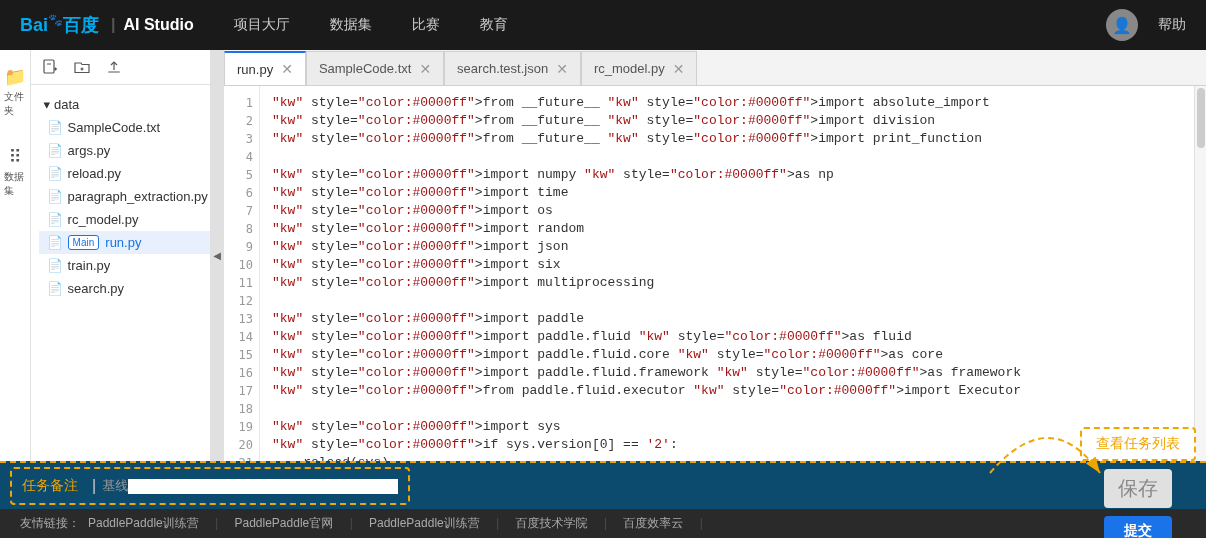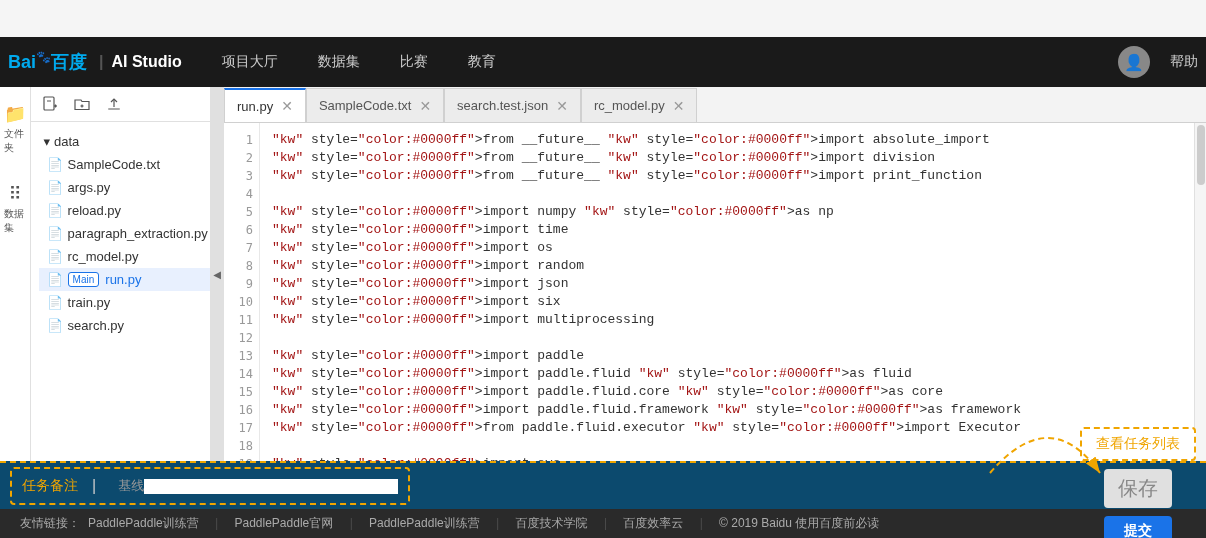--- a/index.html
+++ b/index.html
@@ -4,23 +4,22 @@
   <style>
     * { box-sizing: border-box; margin: 0; padding: 0; }
     body { font-family: 'Microsoft YaHei', Arial, sans-serif; background: #f5f5f5; width: 1206px; height: 538px; overflow: hidden; display: flex; flex-direction: column; }
 
     
     .top-nav {
       background: #1a1a1a;
       height: 50px;
       display: flex;
       align-items: center;
-      padding: 0 8px;
+      padding: 0 20px;
       flex-shrink: 0;
-      margin-top: 37px;
     }
     .nav-logo {
       display: flex;
       align-items: center;
       color: white;
       font-size: 16px;
       font-weight: bold;
       margin-right: 40px;
     }
     .nav-logo-baidu {
@@ -535,21 +534,21 @@
         <div class="scrollbar-thumb"></div>
       </div>
     </div>
   </div>
 </div>
 
 <div class="bottom-bar" style="position:relative; border-top: 2px dashed #f0a500;">
   <div class="bottom-input-area">
     <span class="bottom-label">任务备注</span>
     <span class="bottom-divider">|</span>
-    <span style="color:#999; font-size:13px; margin-left:16px;">基线</span>
+    <span style="color:#999; font-size:13px; margin-left:0;">基线</span>
     <input class="bottom-input" type="text" value="" style="">
   </div>
 
   <div class="bottom-right">
     <button class="btn-view-tasks">查看任务列表</button>
     <button class="btn-save">保存</button>
     <button class="btn-submit">提交</button>
   </div>
 
   <svg style="position:absolute; top:-80px; left:350px; pointer-events:none; overflow:visible;" width="800" height="100">
@@ -568,14 +567,13 @@
   <span>PaddlePaddle训练营</span>
   <span class="footer-sep">｜</span>
   <span>PaddlePaddle官网</span>
   <span class="footer-sep">｜</span>
   <span>PaddlePaddle训练营</span>
   <span class="footer-sep">｜</span>
   <span>百度技术学院</span>
   <span class="footer-sep">｜</span>
   <span>百度效率云</span>
   <span class="footer-sep">｜</span>
-  <span>© 2019 Baidu 使用百度前必读</span>
 </div>
 
 </body></html>

